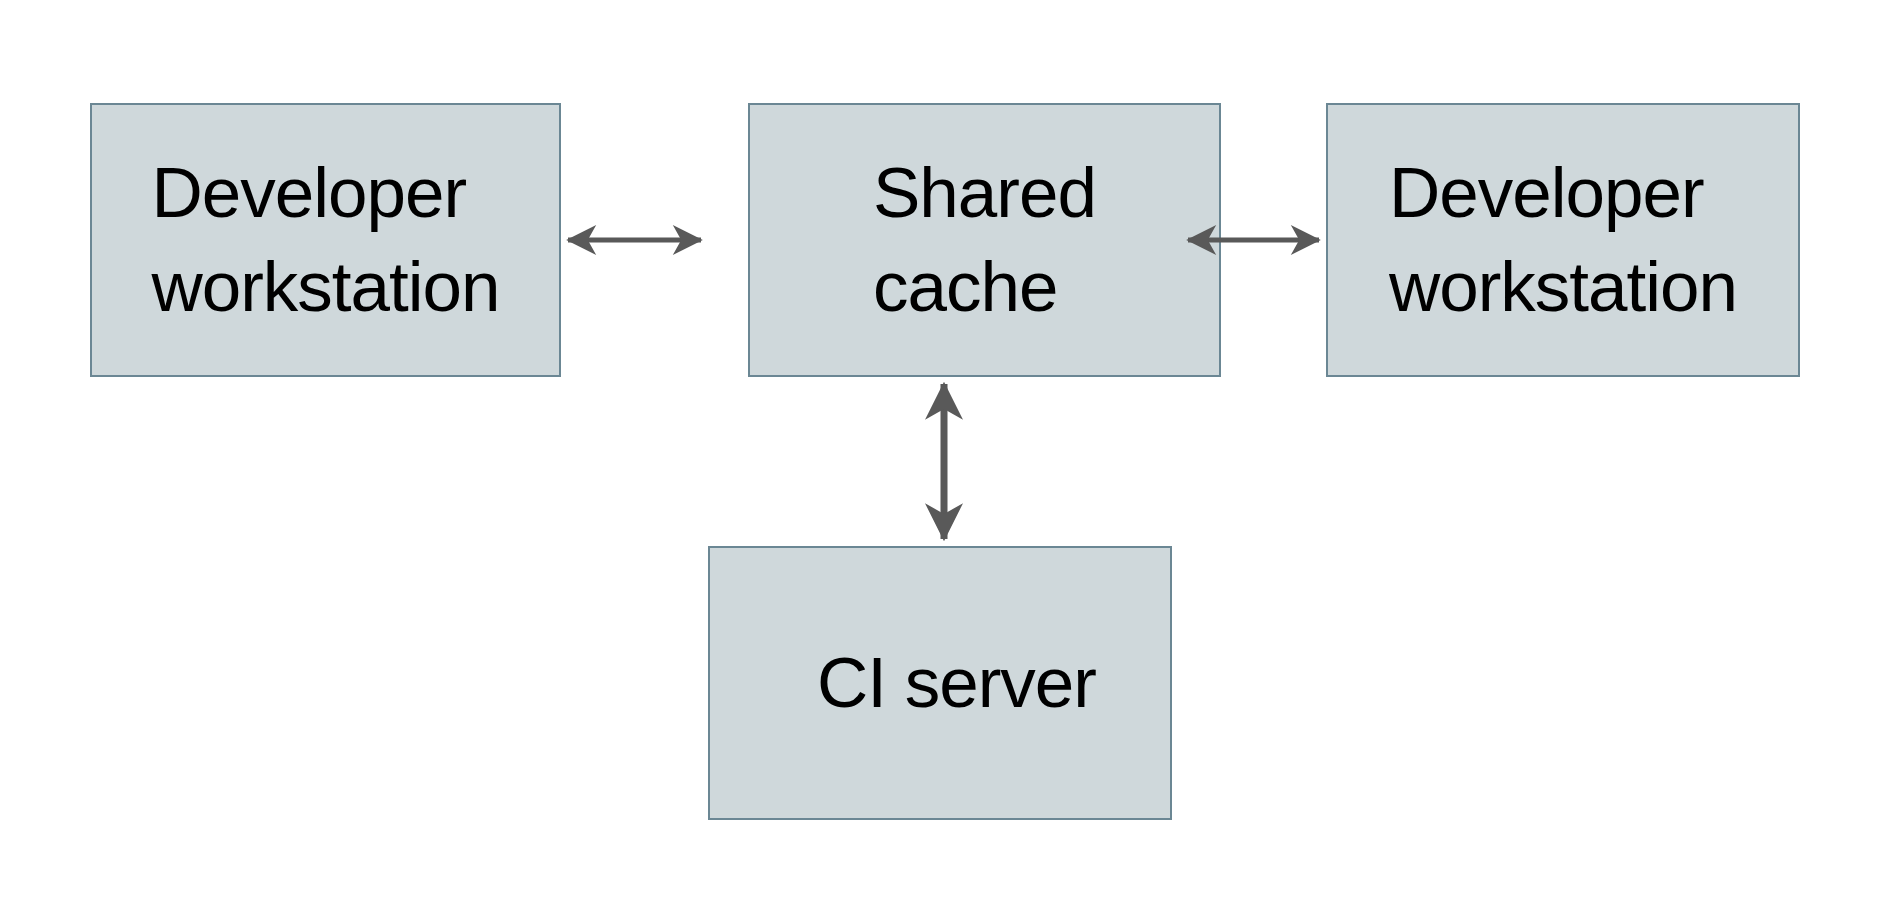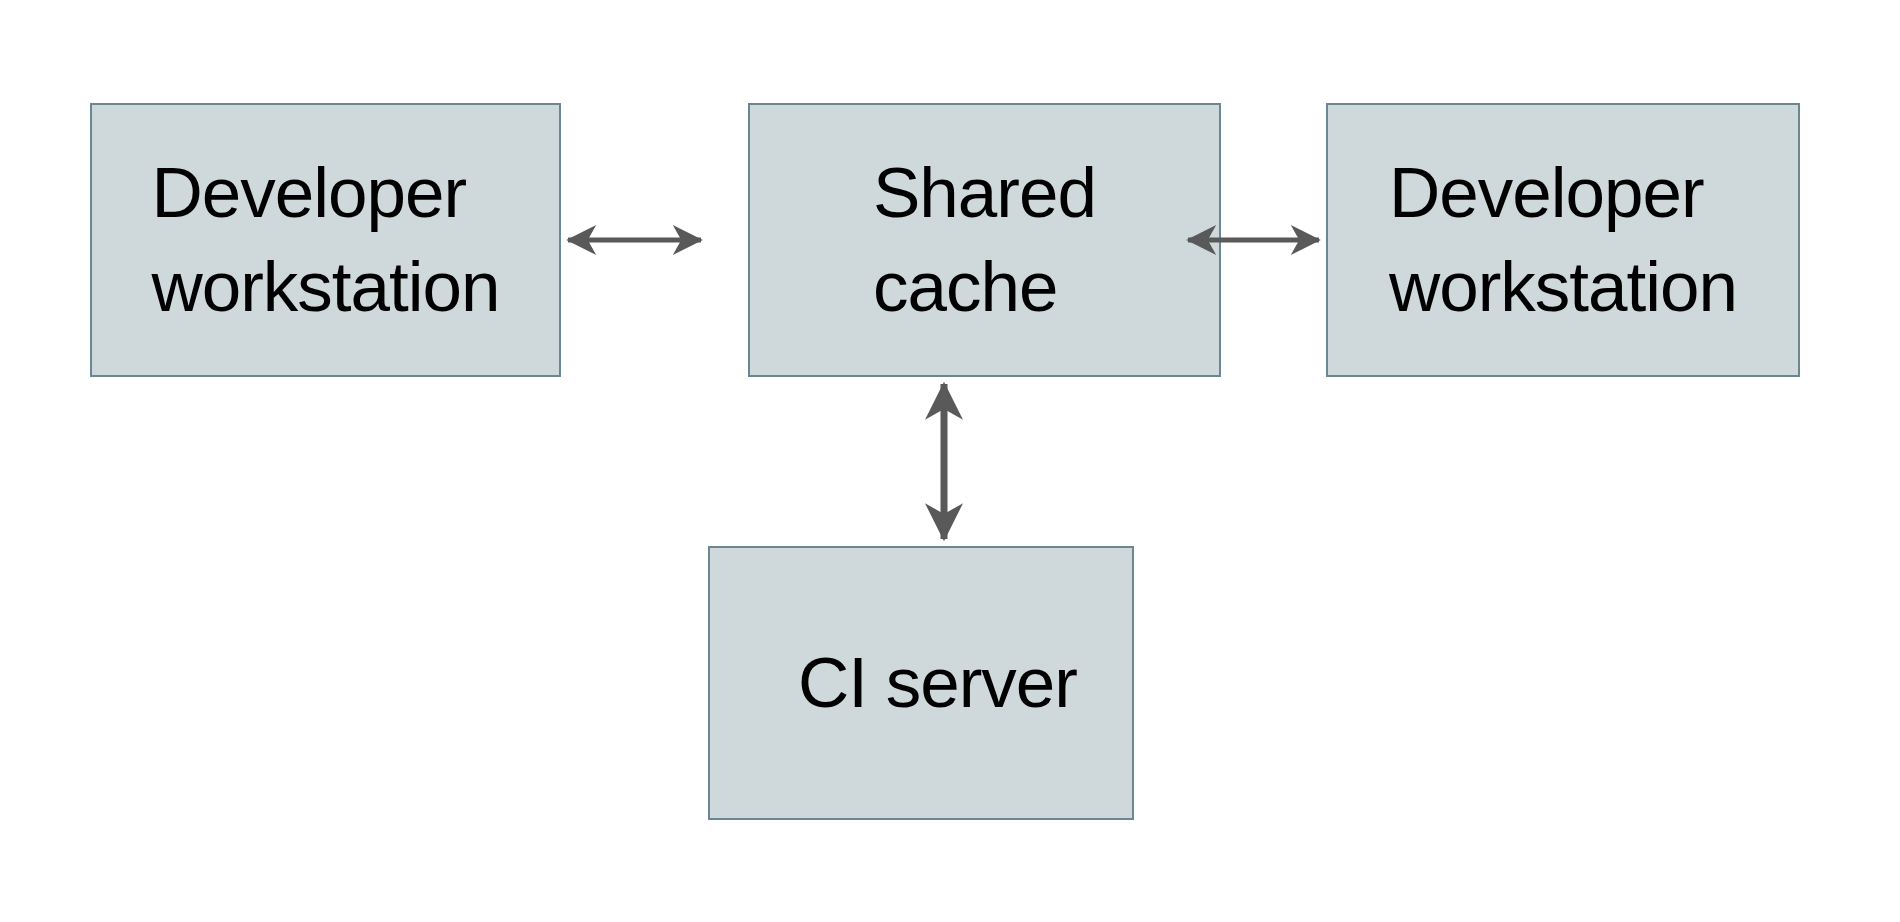--- a/index.html
+++ b/index.html
@@ -28,21 +28,21 @@
     text-align:left;
     color:var(--text);
     font-size:71px;
     line-height:1.32;
     letter-spacing:-1px;
     white-space:pre-line;
   }
   .node-dev-left   {left:90px;  top:103px; width:471px; height:274px;}
   .node-shared-cache{left:708px; top:103px; width:473px; height:274px;margin-left:40px;}
   .node-dev-right  {left:1326px;top:103px; width:474px; height:274px;}
-  .node-ci-server  {left:708px; top:546px; width:426px; height:274px;padding-left:33px;}
+  .node-ci-server  {left:708px; top:546px; width:464px; height:274px;padding-left:33px;}
   svg.edges{
     position:absolute;
     left:0;top:0;
     width:1900px;height:922px;
     pointer-events:none;
   }
   svg.edges line{stroke:var(--arrow);}
   svg.edges marker path{fill:var(--arrow);}
 </style>
 </head>

